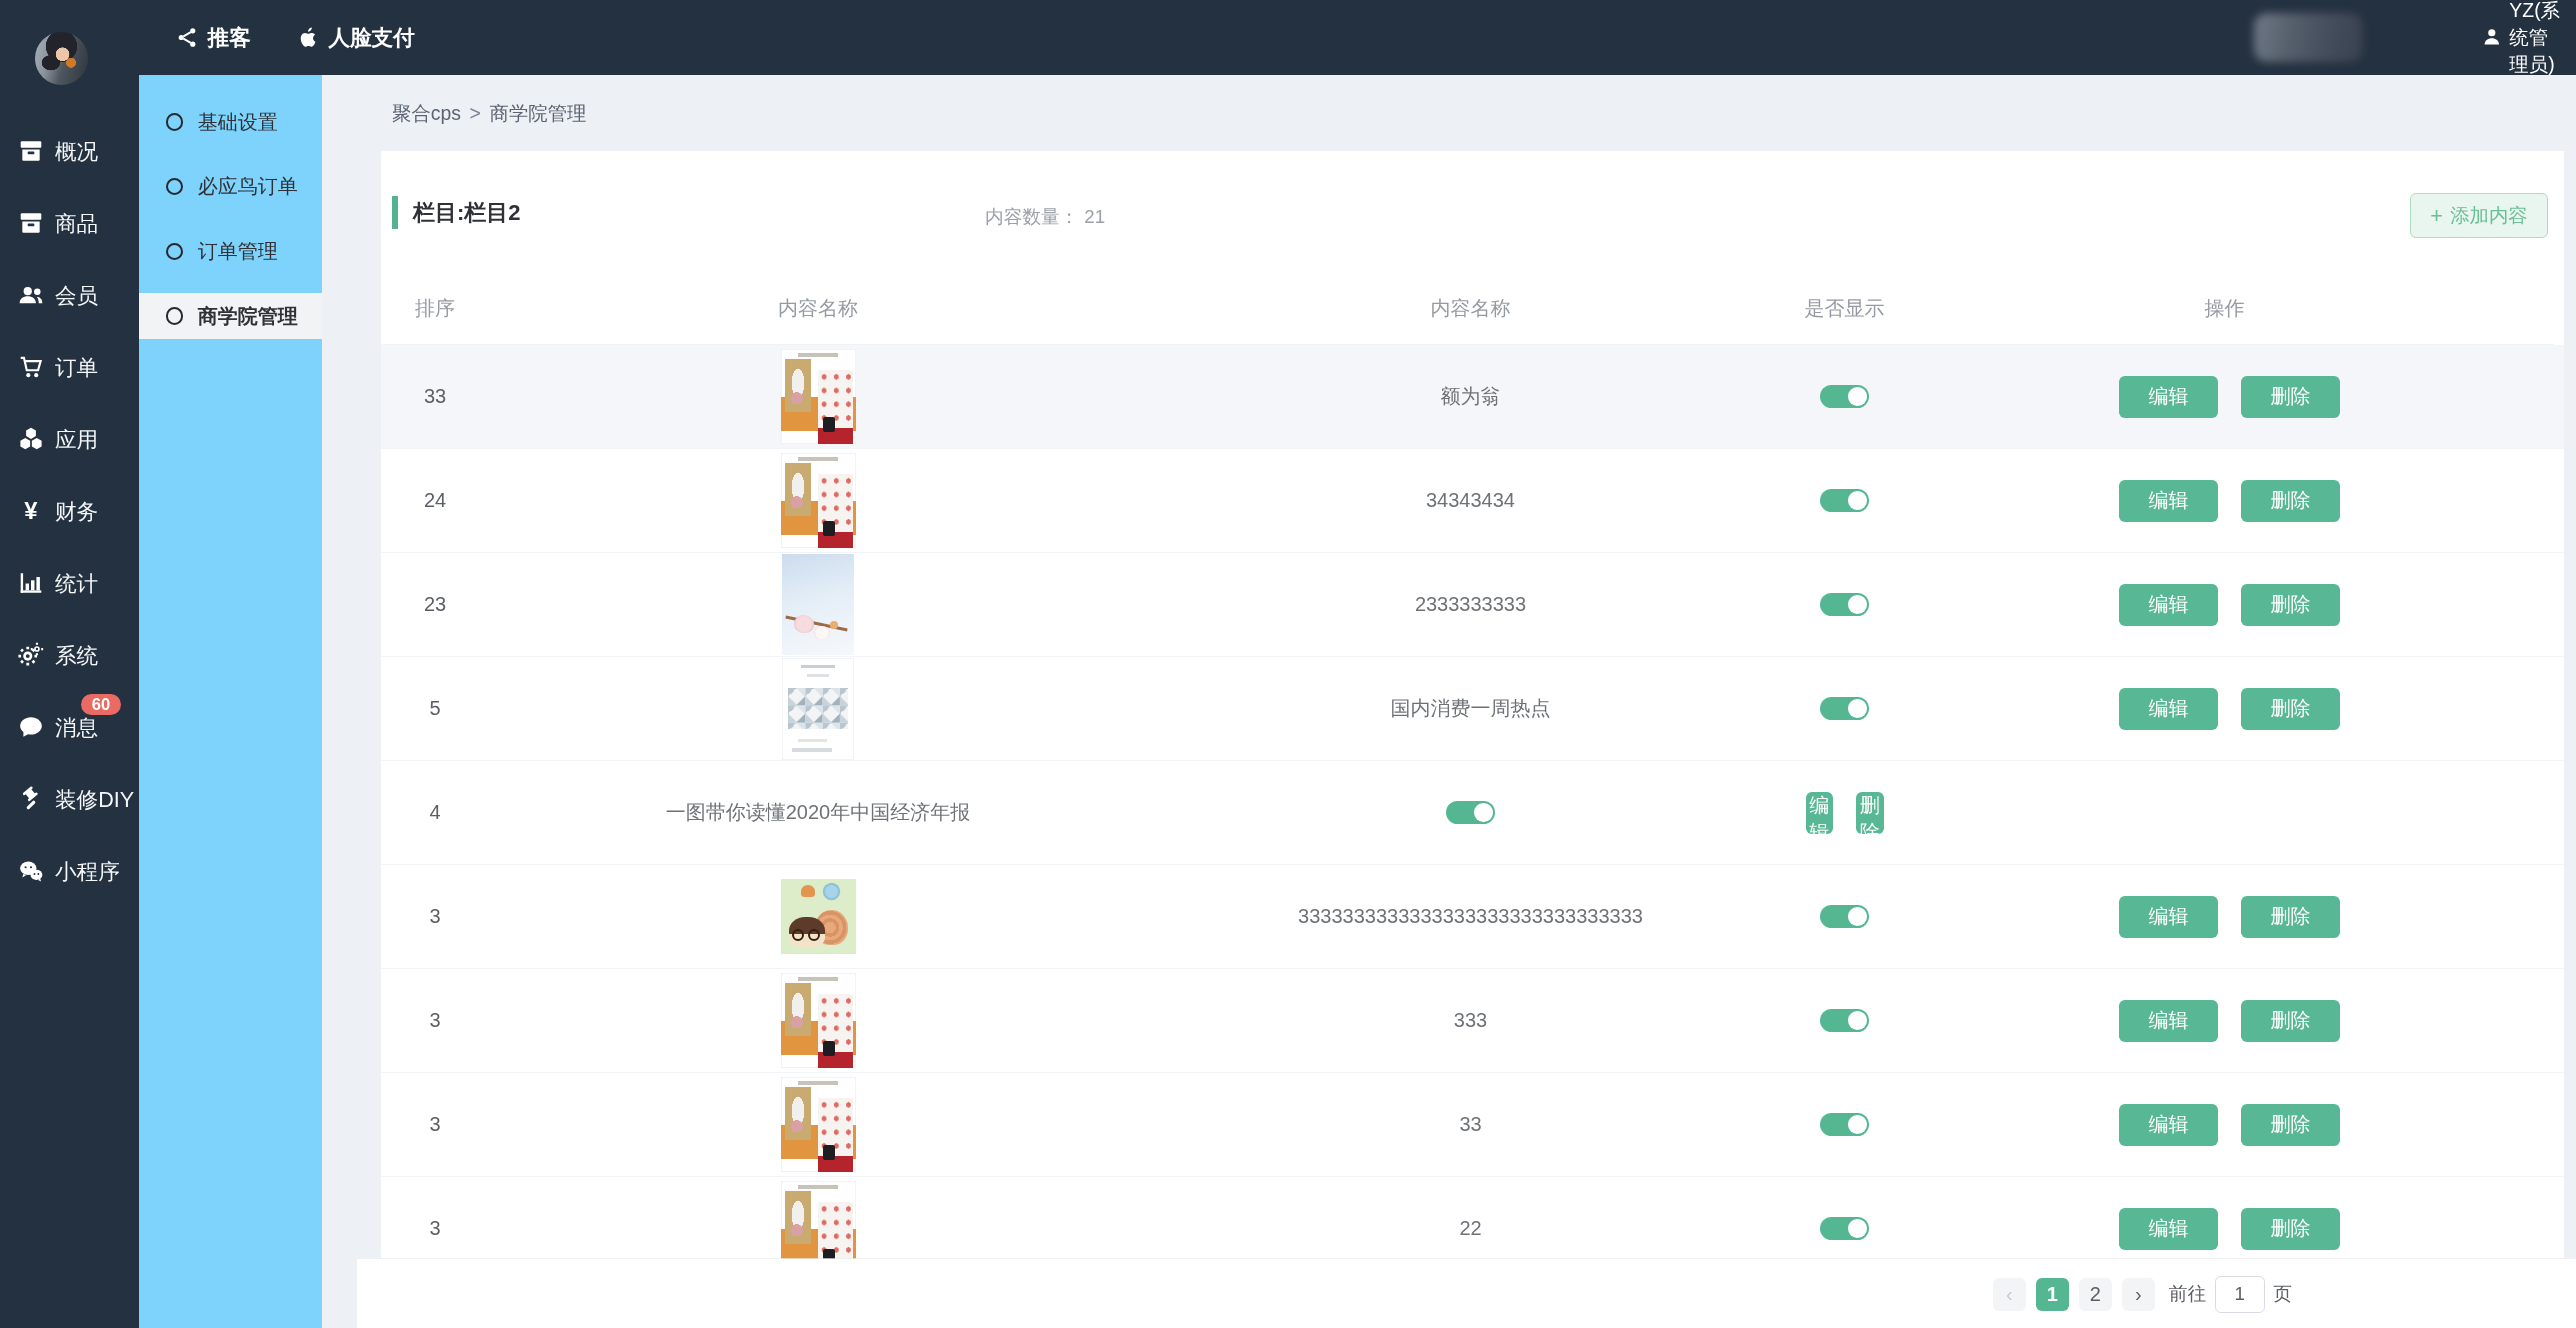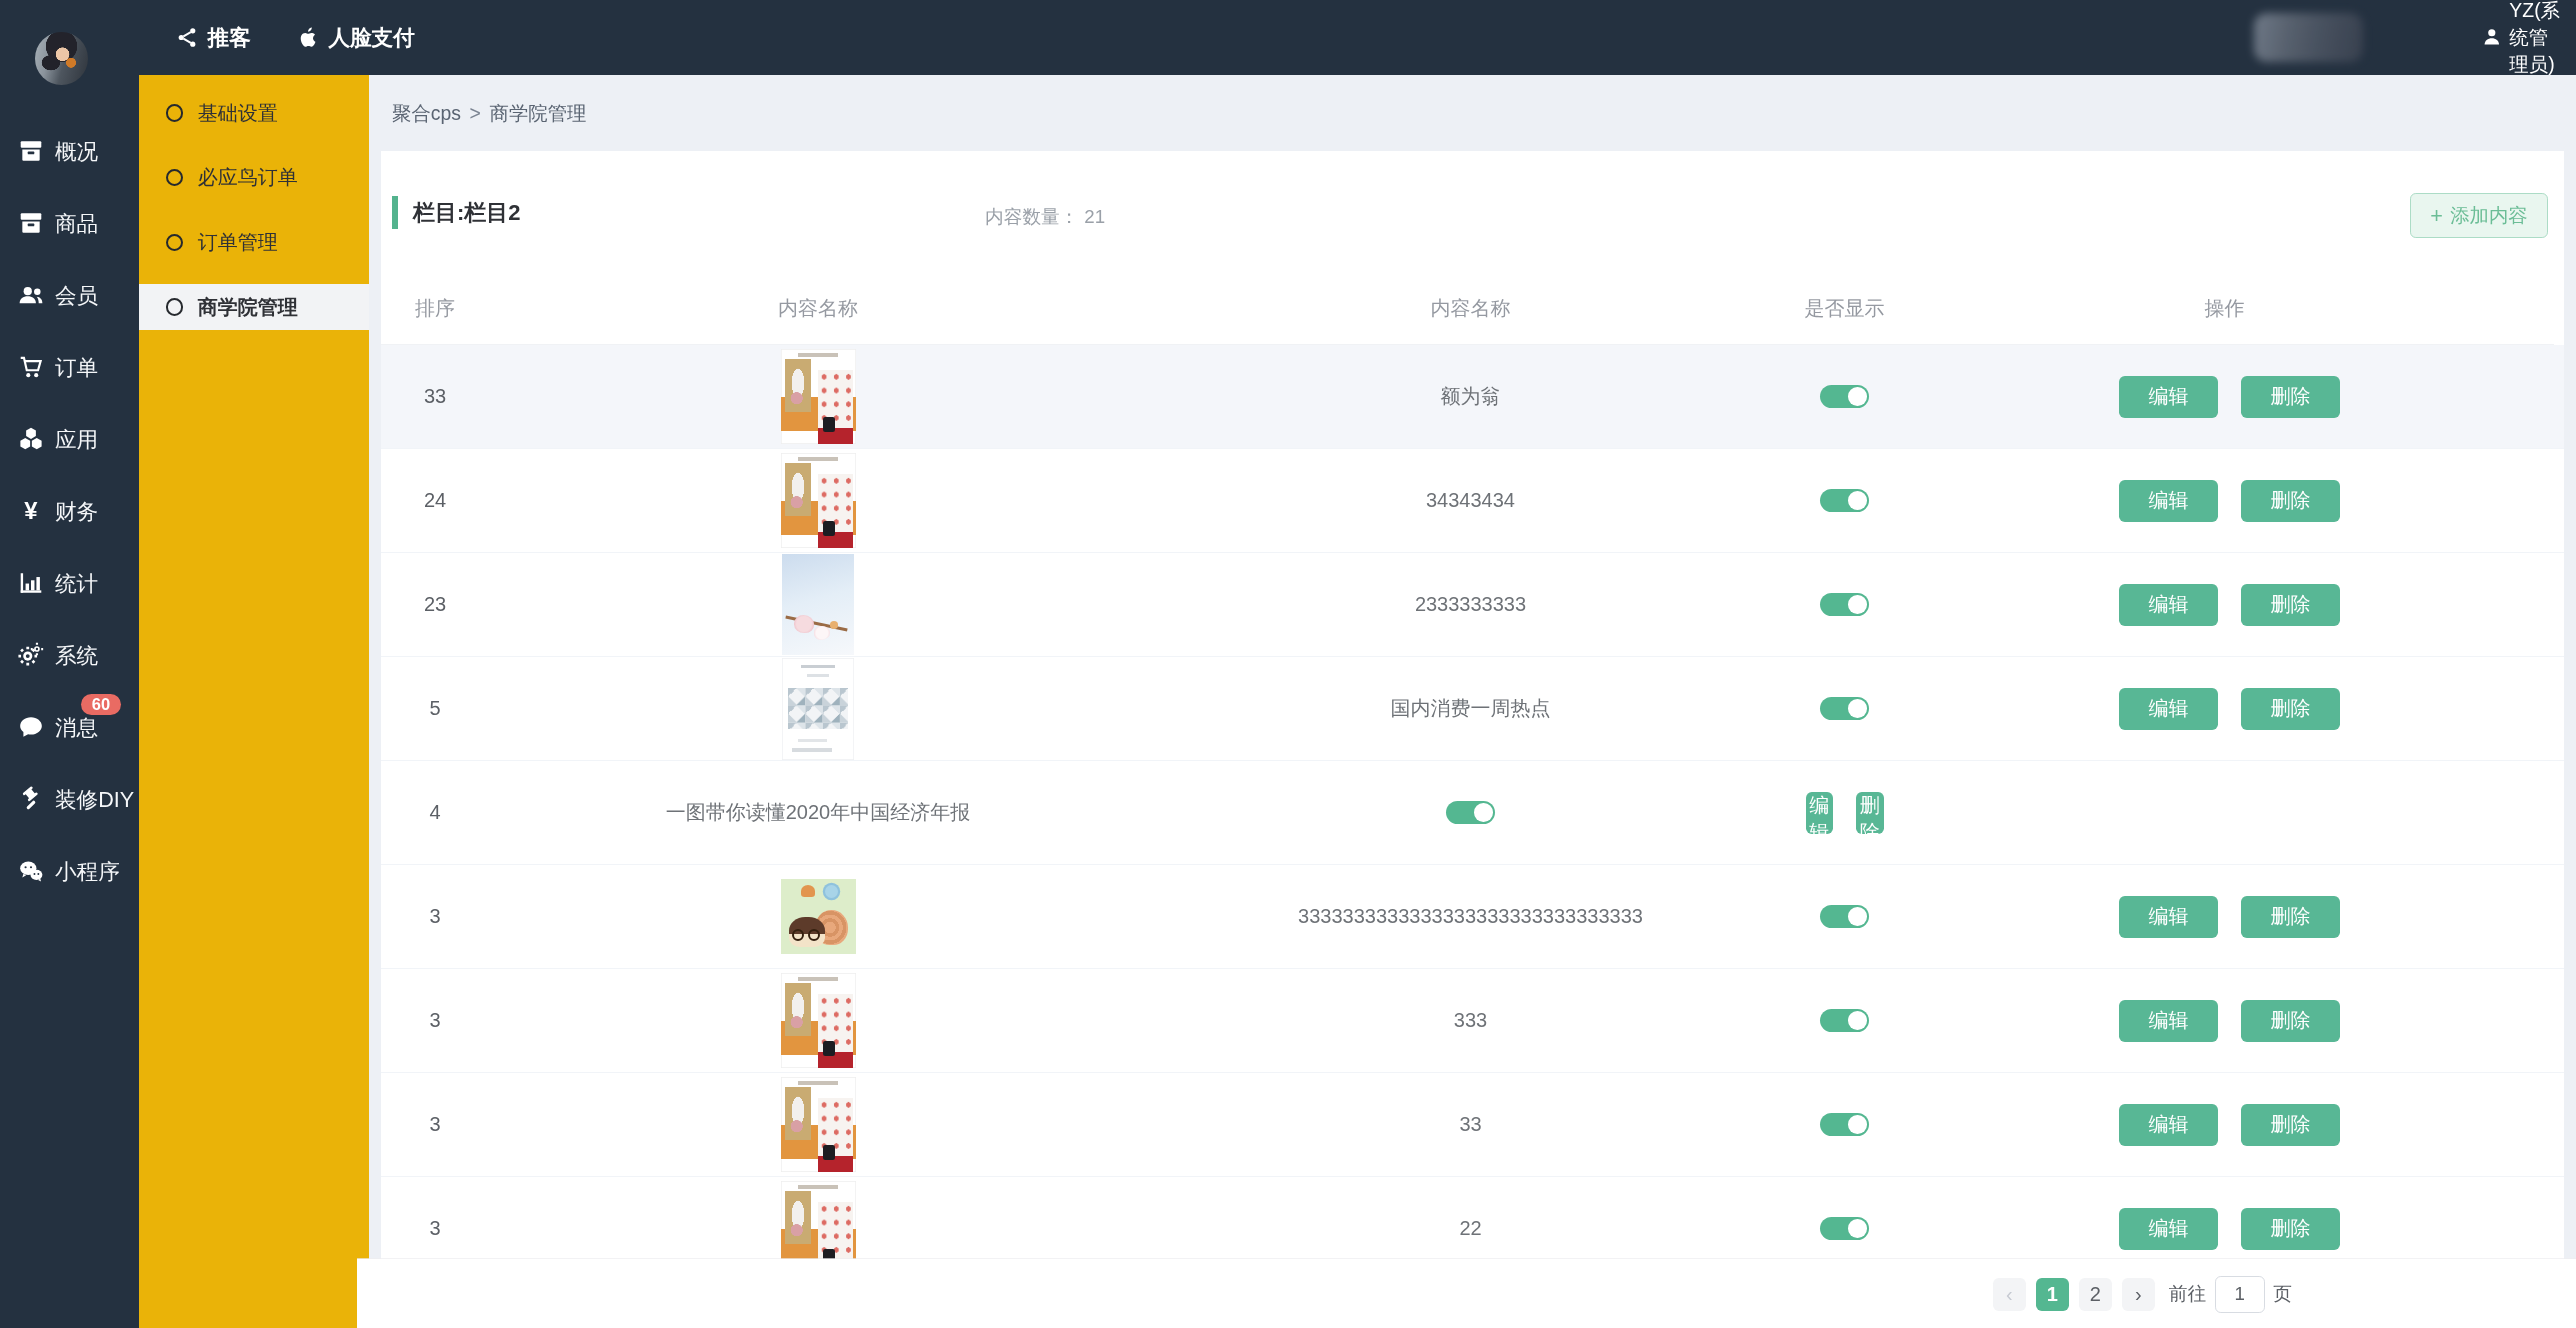--- a/index.html
+++ b/index.html
@@ -31,21 +31,21 @@
       linear-gradient(105deg,#aab3ba 0%,#8a939c 30%,#4e565f 55%,#2e343c 100%); }
   .side-list { list-style:none; margin-top:115px; }
   .side-item { height:72px; display:flex; align-items:center; padding-left:16px; gap:10px; cursor:pointer; position:relative; }
   .side-icon { width:29px; height:29px; display:flex; align-items:center; justify-content:center; }
   .side-icon svg { width:26px; height:26px; }
   .side-label { color:#f5f7f9; font-size:21.6px; }
   .badge { position:absolute; left:81px; top:2.9px; min-width:40px; height:21.6px; padding:0 7.2px; border-radius:11.5px;
     background:#e96b63; color:#fff; font-size:16.5px; font-weight:bold; display:flex; align-items:center; justify-content:center; }
 
   
-  .submenu { position:absolute; left:139px; top:75px; bottom:0; width:230px; background:#eab308; z-index:20; padding-top:15px; }
+  .submenu { position:absolute; left:139px; top:75px; bottom:0; width:183px; background:#7dd3fc; z-index:20; padding-top:24px; }
   .sub-list { list-style:none; }
   .sub-item { height:46px; margin-bottom:18.7px; display:flex; align-items:center; padding-left:27px; gap:14.4px; cursor:pointer; }
   .sub-item.active { background:#f2f3f5; }
   .ring { width:17.3px; height:17.3px; border:2.2px solid #26292e; border-radius:50%; flex:0 0 auto; }
   .sub-label { font-size:20px; color:#2f3136; }
   .sub-item.active .sub-label { font-weight:bold; }
 
   
   .breadcrumb { position:absolute; left:392px; top:75px; height:76px; display:flex; align-items:center; gap:8.6px; z-index:5;
     font-size:19.4px; color:#5a6472; }

